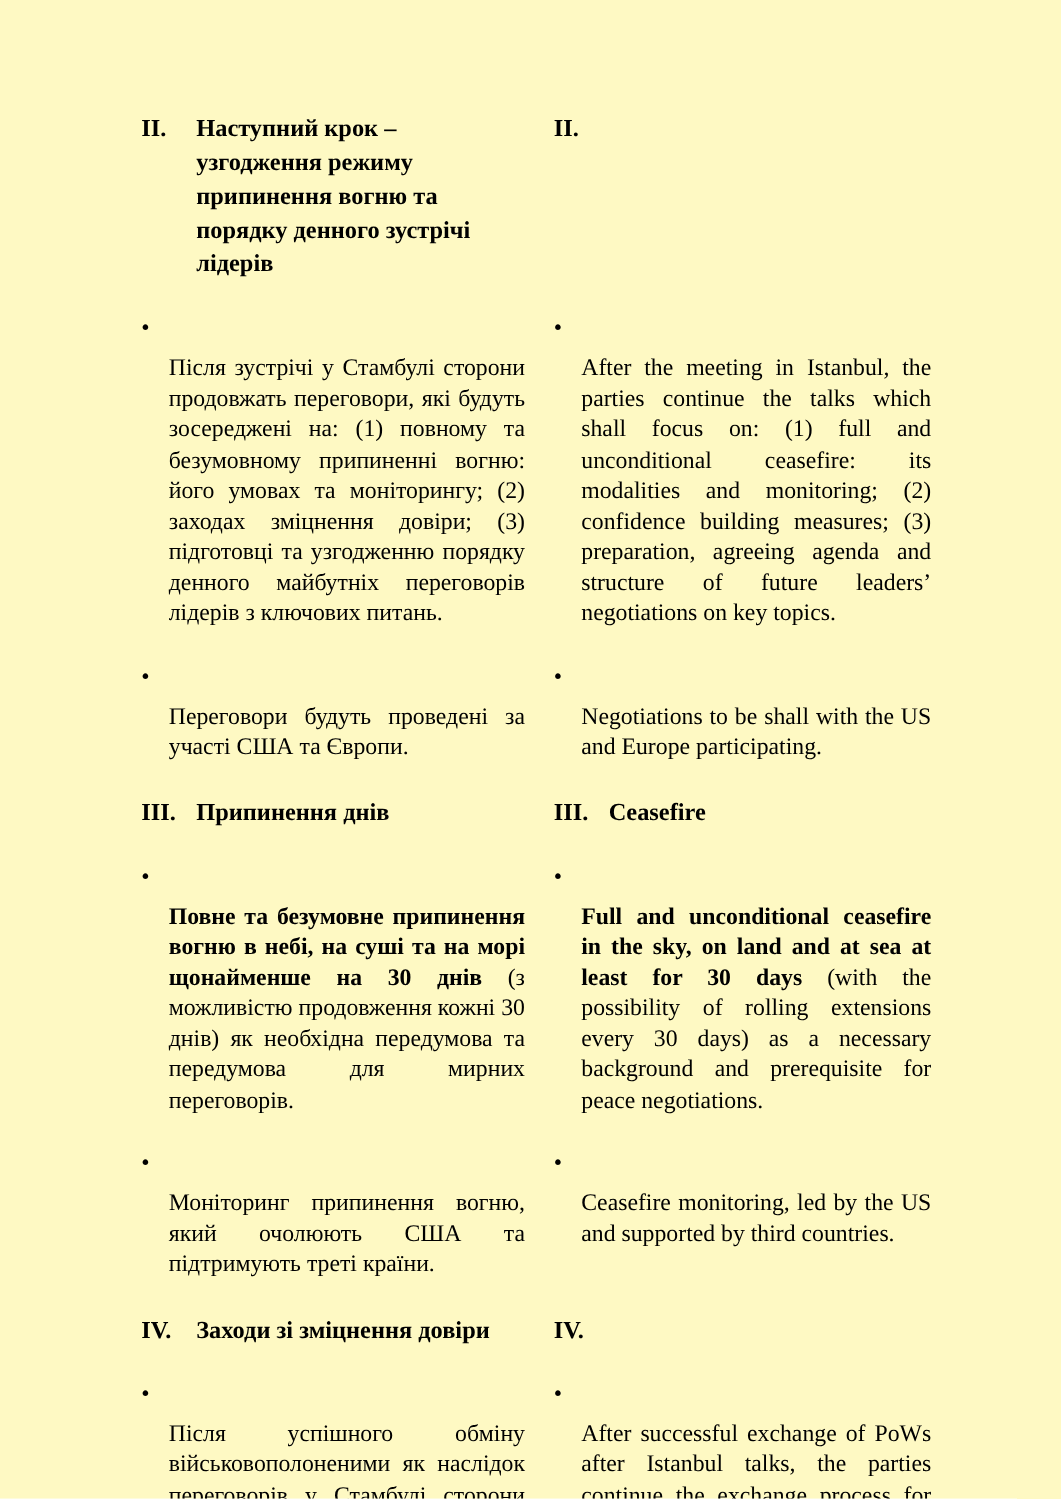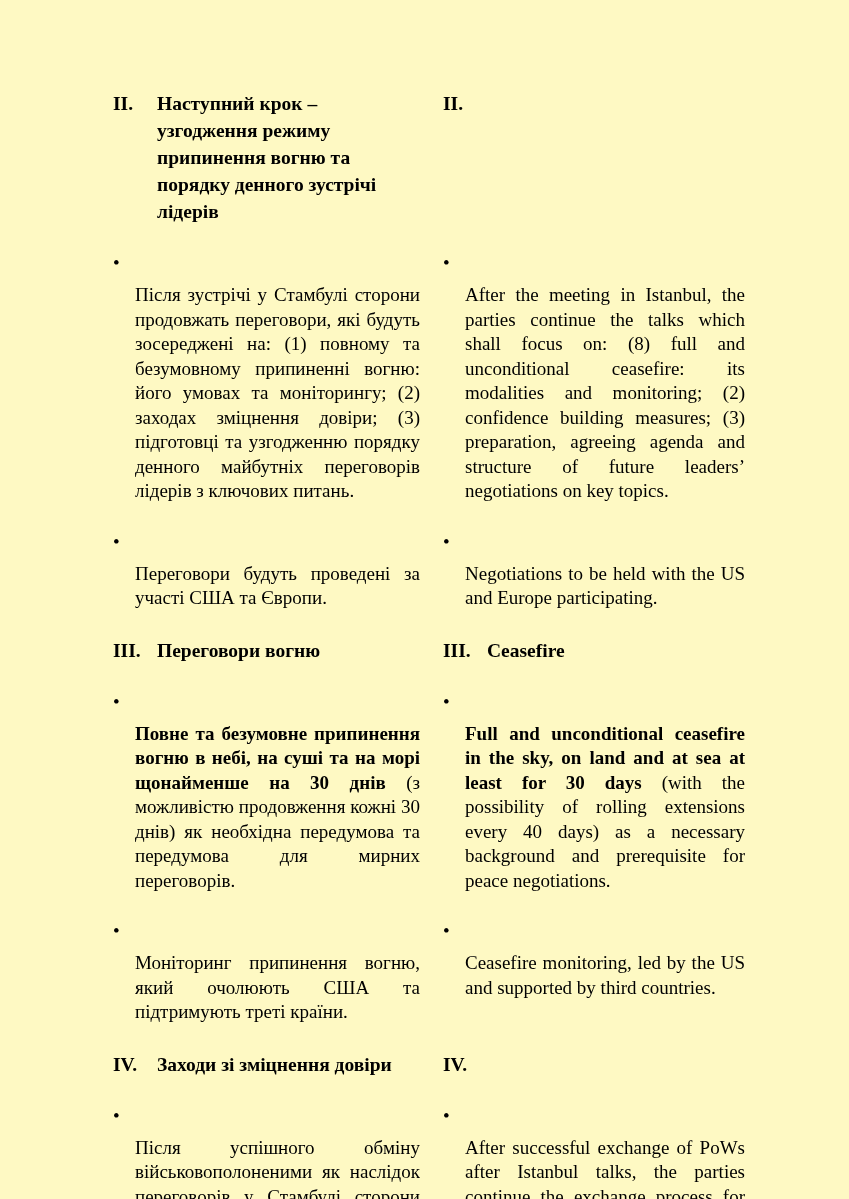--- a/index.html
+++ b/index.html
@@ -81,54 +81,54 @@
       </div>
     </div>
 
     <div class="row bullet-row">
       <div class="cell ua">
         <span class="bullet-marker">•</span>
         <span class="bullet-text"><span class="bold-lead"></span><span>Після зустрічі у Стамбулі сторони продовжать переговори, які будуть зосереджені на: (1) повному та безумовному припиненні вогню: його умовах та моніторингу; (2) заходах зміцнення довіри; (3) підготовці та узгодженню порядку денного майбутніх переговорів лідерів з ключових питань.</span></span>
       </div>
       <div class="cell en">
         <span class="bullet-marker">•</span>
-        <span class="bullet-text"><span class="bold-lead"></span><span>After the meeting in Istanbul, the parties continue the talks which shall focus on: (8) full and unconditional ceasefire: its modalities and monitoring; (2) confidence building measures; (3) preparation, agreeing agenda and structure of future leaders’ negotiations on key topics.</span></span>
+        <span class="bullet-text"><span class="bold-lead"></span><span>After the meeting in Istanbul, the parties continue the talks which shall focus on: (1) full and unconditional ceasefire: its modalities and monitoring; (2) confidence building measures; (3) preparation, agreeing agenda and structure of future leaders’ negotiations on key topics.</span></span>
       </div>
     </div>
 
     <div class="row bullet-row">
       <div class="cell ua">
         <span class="bullet-marker">•</span>
         <span class="bullet-text"><span class="bold-lead"></span><span>Переговори будуть проведені за участі США та Європи.</span></span>
       </div>
       <div class="cell en">
         <span class="bullet-marker">•</span>
-        <span class="bullet-text"><span class="bold-lead"></span><span>Negotiations to be held with the US and Europe participating.</span></span>
+        <span class="bullet-text"><span class="bold-lead"></span><span>Negotiations to be shall with the US and Europe participating.</span></span>
       </div>
     </div>
 
     <div class="row heading-row">
       <div class="cell ua">
         <span class="heading-num">III.</span>
-        <span class="heading-text">Переговори вогню</span>
+        <span class="heading-text">Припинення днів</span>
       </div>
       <div class="cell en">
         <span class="heading-num">III.</span>
         <span class="heading-text">Ceasefire</span>
       </div>
     </div>
 
     <div class="row bullet-row">
       <div class="cell ua">
         <span class="bullet-marker">•</span>
         <span class="bullet-text"><span class="bold-lead">Повне та безумовне припинення вогню в небі, на суші та на морі щонайменше на 30 днів</span><span> (з можливістю продовження кожні 30 днів) як необхідна передумова та передумова для мирних переговорів.</span></span>
       </div>
       <div class="cell en">
         <span class="bullet-marker">•</span>
-        <span class="bullet-text"><span class="bold-lead">Full and unconditional ceasefire in the sky, on land and at sea at least for 30 days</span><span> (with the possibility of rolling extensions every 40 days) as a necessary background and prerequisite for peace negotiations.</span></span>
+        <span class="bullet-text"><span class="bold-lead">Full and unconditional ceasefire in the sky, on land and at sea at least for 30 days</span><span> (with the possibility of rolling extensions every 30 days) as a necessary background and prerequisite for peace negotiations.</span></span>
       </div>
     </div>
 
     <div class="row bullet-row">
       <div class="cell ua">
         <span class="bullet-marker">•</span>
         <span class="bullet-text"><span class="bold-lead"></span><span>Моніторинг припинення вогню, який очолюють США та підтримують треті країни.</span></span>
       </div>
       <div class="cell en">
         <span class="bullet-marker">•</span>

